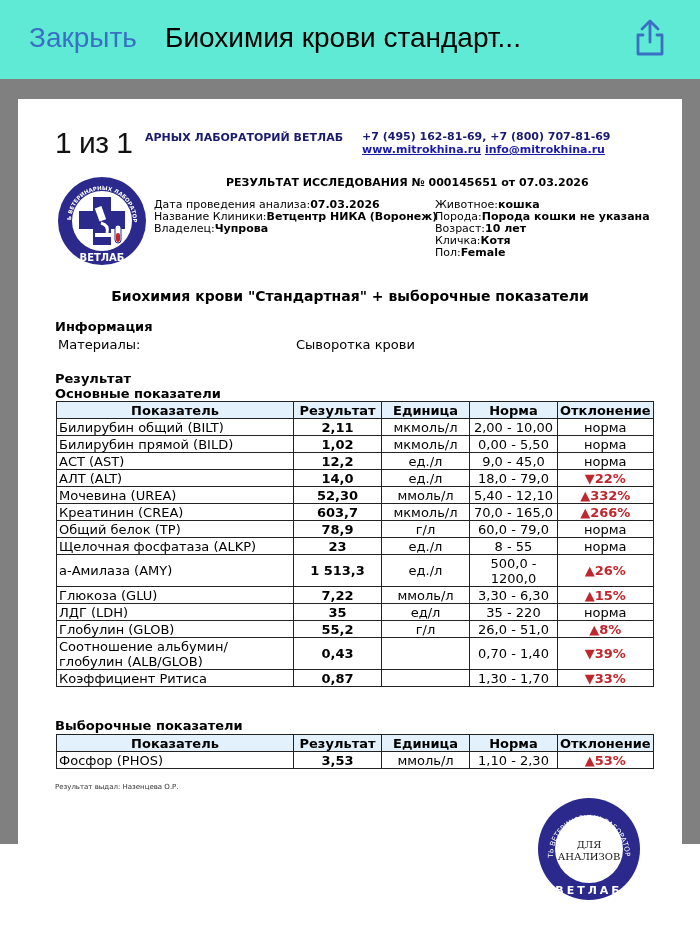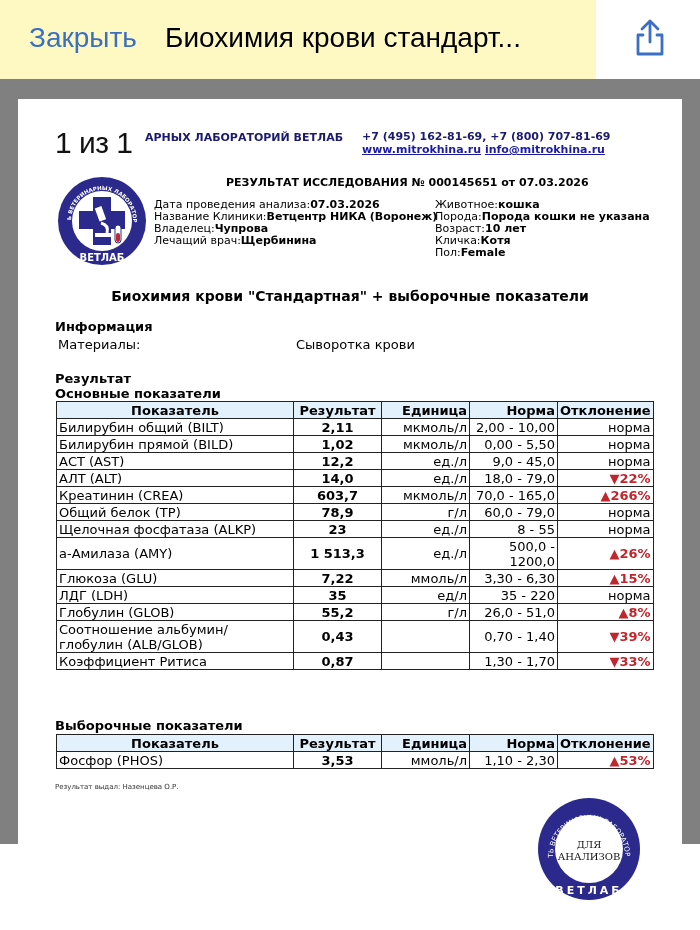--- a/index.html
+++ b/index.html
@@ -1,19 +1,19 @@
 <!DOCTYPE html>
 <html><head>
 <meta charset="utf-8">
 <style>
   * { box-sizing: border-box; margin: 0; padding: 0; }
   html, body { width: 700px; height: 930px; overflow: hidden; background: #ffffff; }
   body { position: relative; font-family: "DejaVu Sans", sans-serif; color: #000; }
 
-  .topbar { position: absolute; left: 0; top: 0; width: 596px; height: 79px; background: #fef9c3; }
+  .topbar { position: absolute; left: 0; top: 0; width: 700px; height: 79px; background: #5eead4; }
   .close-btn { position: absolute; left: 29px; top: 22px; font-family: "Liberation Sans", sans-serif; font-size: 28px; color: #3a6fc4; }
   .doc-title { position: absolute; left: 165px; top: 22px; font-family: "Liberation Sans", sans-serif; font-size: 28px; color: #000; white-space: nowrap; }
   .share-btn { position: absolute; left: 632px; top: 18px; width: 36px; height: 40px; }
 
   .viewer { position: absolute; left: 0; top: 79px; width: 700px; height: 765px; background: #808080; }
   .page { position: absolute; left: 18px; top: 20px; width: 664px; height: 860px; background: #ffffff; }
 
   .page-counter { position: absolute; left: 37px; top: 27px; font-family: "Liberation Sans", sans-serif; font-size: 30px; color: #111; letter-spacing: -0.5px; }
   .lab-name { position: absolute; left: 127px; top: 32px; font-size: 11px; font-weight: bold; color: #1a1a6e; white-space: nowrap; }
   .contacts { position: absolute; left: 344px; top: 31px; font-size: 11px; font-weight: bold; color: #1a1a6e; line-height: 13px; white-space: nowrap; }
@@ -32,21 +32,21 @@
   .sec-h { position: absolute; left: 37px; font-size: 13px; font-weight: bold; white-space: nowrap; }
   .materials-label { position: absolute; left: 40px; top: 238px; font-size: 13px; }
   .materials-value { position: absolute; left: 278px; top: 238px; font-size: 13px; }
 
   table.res { position: absolute; left: 38px; border-collapse: collapse; font-size: 13px; table-layout: fixed; }
   table.res th, table.res td { border: 1.5px solid #222; padding: 0 2px; height: 17px; line-height: 15px; }
   table.res th { background: #e3f1fc; font-weight: bold; }
   table.res th.c1 { text-align: center; }
   table.res td.c1 { text-align: left; }
   table.res .c2 { text-align: center; font-weight: bold; }
-  table.res .c3, table.res .c4, table.res .c5 { text-align: right; }
+  table.res .c3, table.res .c4, table.res .c5 { text-align: center; }
   table.res td.c5.dev { color: #c0262d; font-weight: bold; }
   table.res tr.tall td { height: 32px; }
 
   .issued { position: absolute; left: 37px; top: 684px; font-size: 7px; color: #333; white-space: nowrap; }
   .stamp { position: absolute; left: 518px; top: 697px; width: 106px; height: 106px; }
 </style>
 </head>
 <body>
 
 <div class="topbar">
@@ -91,21 +91,20 @@
       <rect x="58" y="50" width="6" height="18" rx="3" fill="#ffffff" stroke="#2b2a8c" stroke-width="1"></rect>
       <rect x="59" y="58" width="4" height="9" rx="2" fill="#c0262d"></rect>
     </svg>
 
     <div class="result-no">РЕЗУЛЬТАТ ИССЛЕДОВАНИЯ № 000145651 от 07.03.2026</div>
 
     <div class="meta-left">
       <div><span>Дата проведения анализа:</span><b>07.03.2026</b></div>
       <div><span>Название Клиники:</span><b>Ветцентр НИКА (Воронеж)</b></div>
       <div><span>Владелец:</span><b>Чупрова</b></div>
-      <div><span>Лечащий врач:</span><b>Щербинина</b></div>
     </div>
 
     <div class="meta-right">
       <div><span>Животное:</span><b>кошка</b></div>
       <div><span>Порода:</span><b>Порода кошки не указана</b></div>
       <div><span>Возраст:</span><b>10 лет</b></div>
       <div><span>Кличка:</span><b>Котя</b></div>
       <div><span>Пол:</span><b>Female</b></div>
     </div>
 
@@ -158,20 +157,27 @@
             <td class="c5">норма</td>
           </tr>
           <tr>
             <td class="c1">АЛТ (ALT)</td>
             <td class="c2">14,0</td>
             <td class="c3">ед./л</td>
             <td class="c4">18,0 - 79,0</td>
             <td class="c5 dev">▼22%</td>
           </tr>
           <tr>
+            <td class="c1">Мочевина (UREA)</td>
+            <td class="c2">52,30</td>
+            <td class="c3">ммоль/л</td>
+            <td class="c4">5,40 - 12,10</td>
+            <td class="c5 dev">▲332%</td>
+          </tr>
+          <tr>
             <td class="c1">Креатинин (CREA)</td>
             <td class="c2">603,7</td>
             <td class="c3">мкмоль/л</td>
             <td class="c4">70,0 - 165,0</td>
             <td class="c5 dev">▲266%</td>
           </tr>
           <tr>
             <td class="c1">Общий белок (TP)</td>
             <td class="c2">78,9</td>
             <td class="c3">г/л</td>

